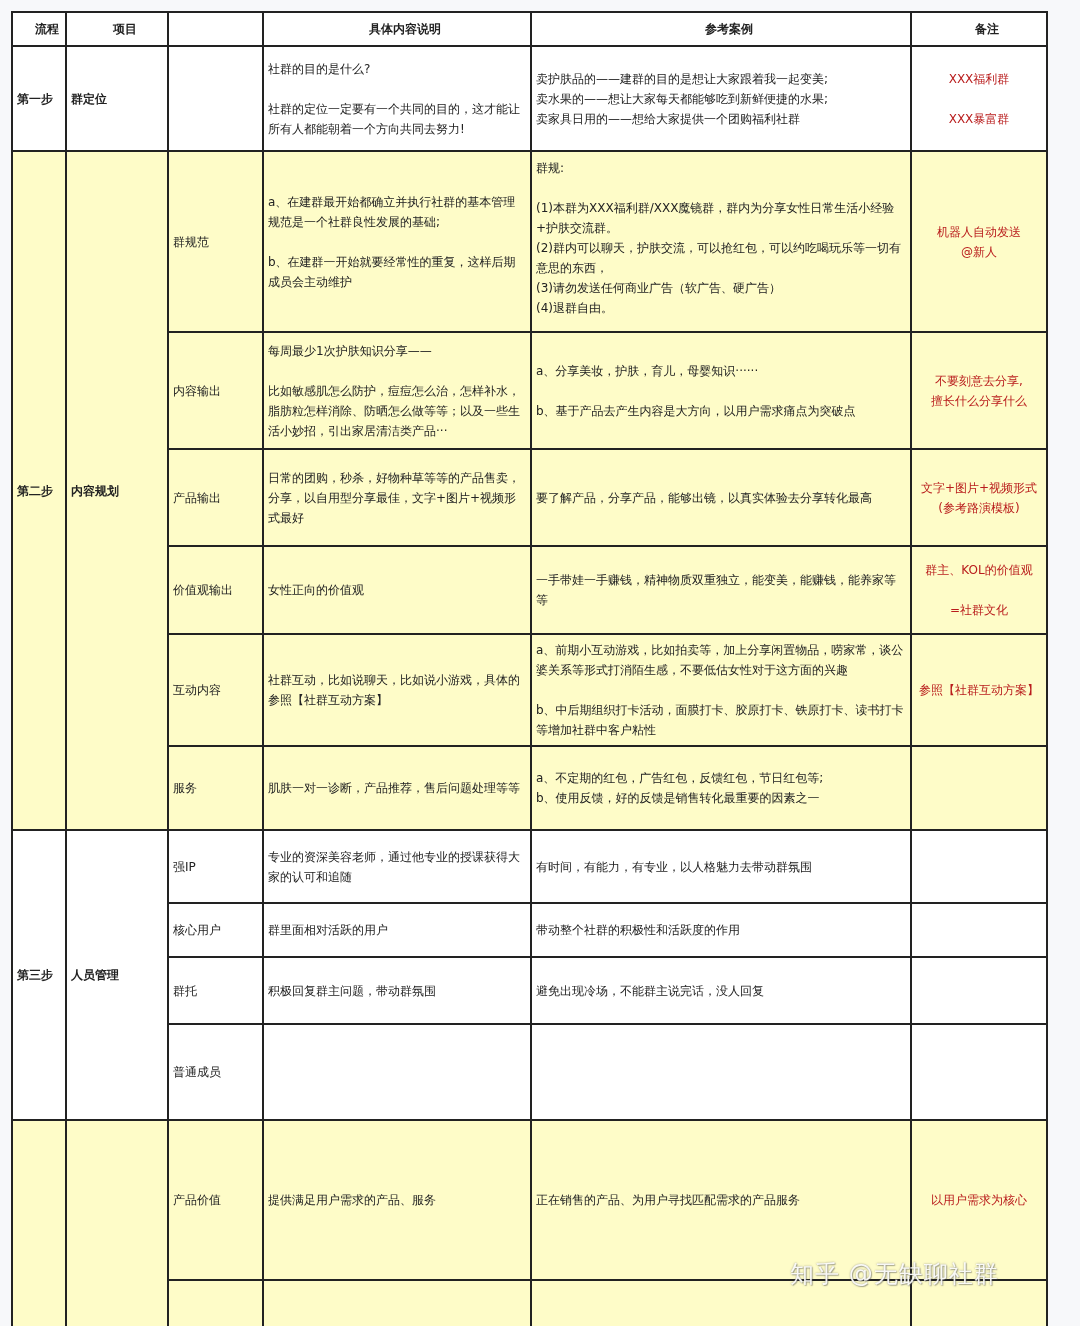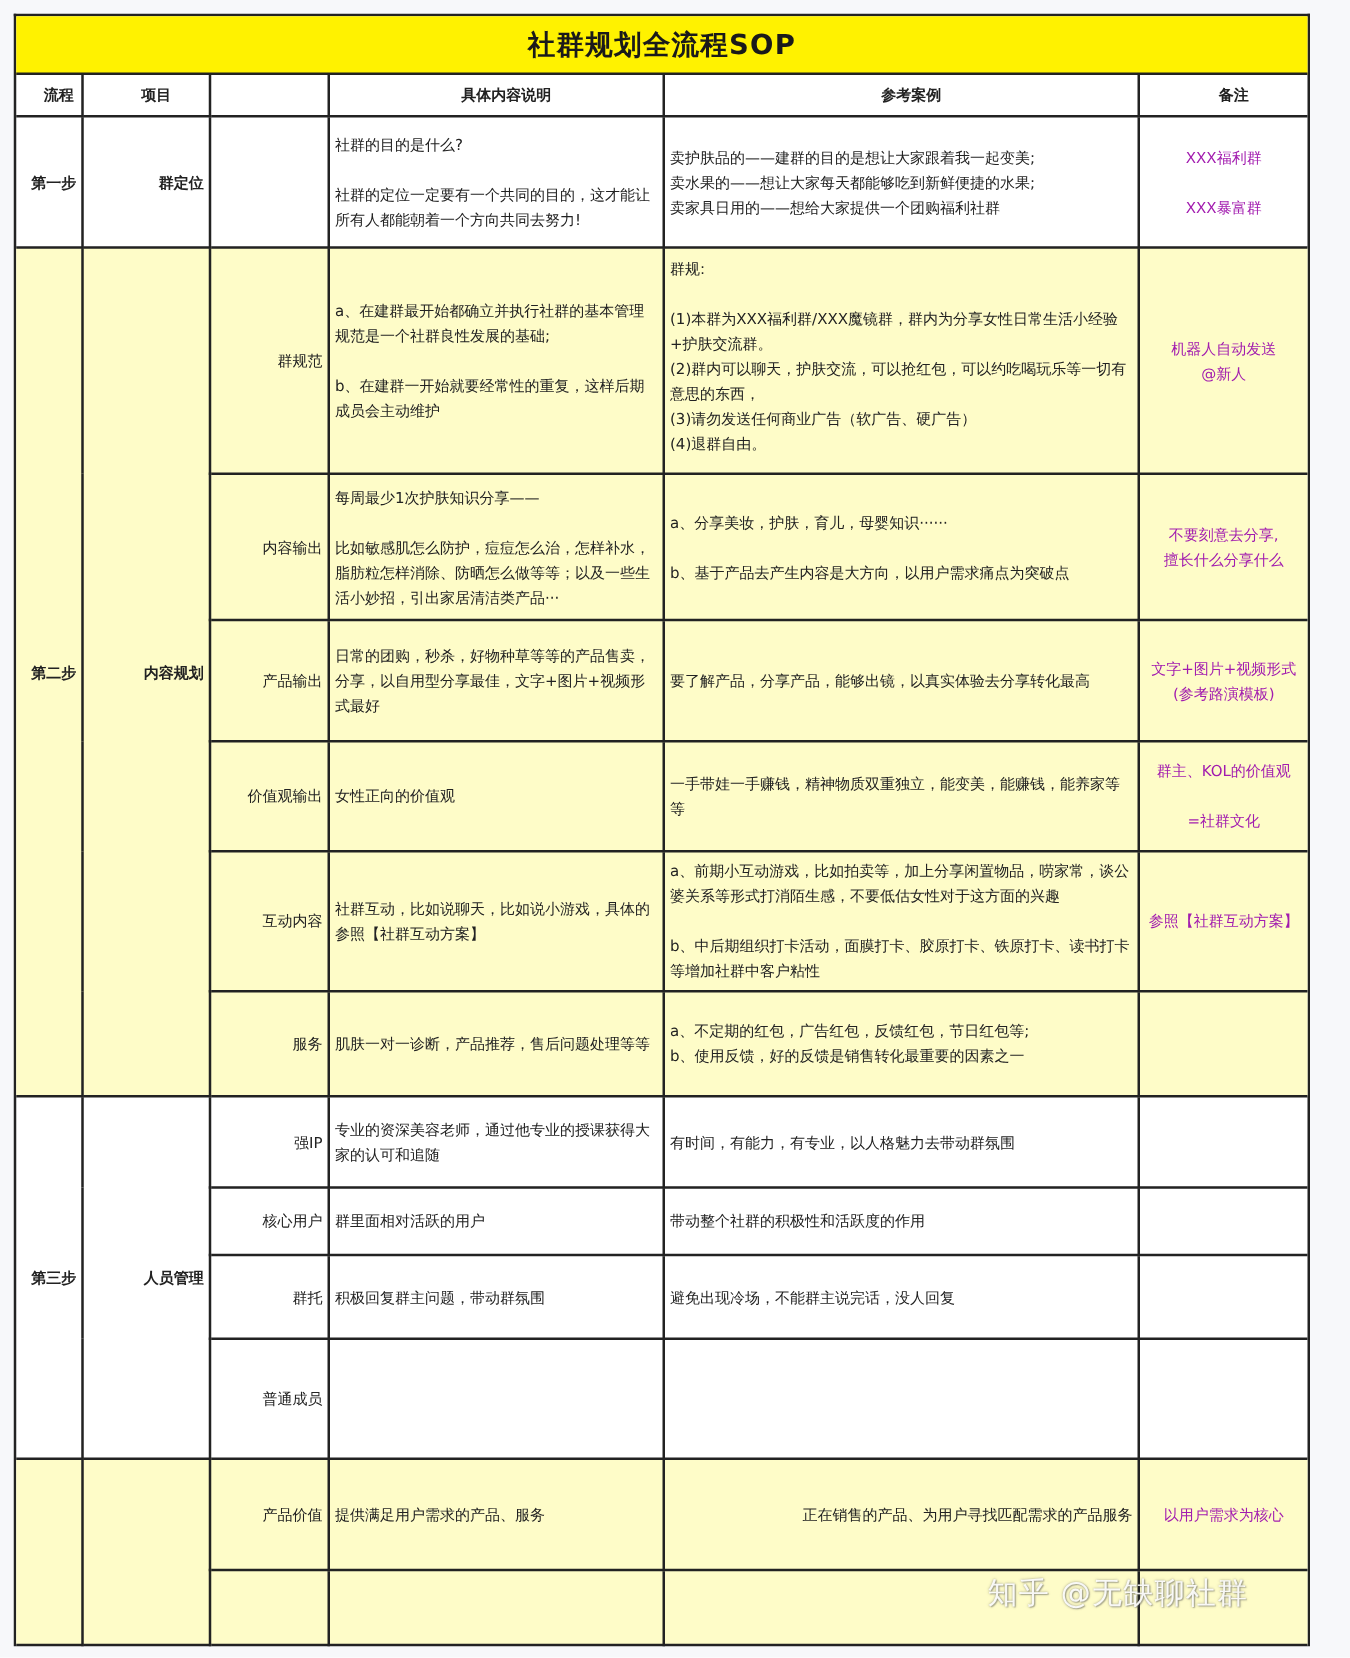--- a/index.html
+++ b/index.html
@@ -27,36 +27,35 @@
   td, th {
     border: 2px solid #222; padding: 0 4px;
     font-size: 12px; color: #222; line-height: 20px;
     vertical-align: middle;
   }
   tr:first-child th { border-top: none; padding-left: 20px; }
   td:first-child, th:first-child { border-left: none; }
   td:last-child, th:last-child { border-right: none; }
   th { font-weight: bold; height: 32px; text-align: center; font-size: 12px; }
   .yel td { background: #fefcc8; }
-  .c { text-align: right; }
+  .c { text-align: left; }
   .b { font-weight: bold; }
-  .red { color: #a21caf; text-align: center; }
+  .red { color: #b91c1c; text-align: center; }
   .pre { white-space: pre-line; }
   .watermark {
     position: absolute; left: 790px; top: 1258px;
     font-size: 24px; color: rgba(255,255,255,0.92);
     text-shadow: 0 0 2px rgba(80,80,80,0.55), 1px 1px 1px rgba(80,80,80,0.4);
     letter-spacing: 1px; white-space: nowrap;
   }
 </style>
 </head>
 <body>
 
 <div class="sheet">
-  <div class="title">社群规划全流程SOP</div>
   <table>
     <colgroup>
       <col style="width:53px">
         <col style="width:102px">
         <col style="width:95px">
       <col style="width:268px">
         <col style="width:380px">
         <col style="width:135px">
     </colgroup>
     <tbody>
@@ -162,21 +161,21 @@
       <td class="pre">避免出现冷场，不能群主说完话，没人回复</td>
       <td class="pre red"></td>
     </tr>
     <tr style="height:96px">
       <td class="c">普通成员</td>
       <td class="pre"></td>
       <td class="pre"></td>
       <td class="pre red"></td>
     </tr>
 
-    <tr class="yel" style="height:89px">
+    <tr class="yel" style="height:160px">
       <td class="c b" rowspan="2"></td>
       <td class="c b" rowspan="2"></td>
       <td class="c">产品价值</td>
       <td class="pre">提供满足用户需求的产品、服务</td>
       <td class="pre c">正在销售的产品、为用户寻找匹配需求的产品服务</td>
       <td class="pre red">以用户需求为核心</td>
     </tr>
     <tr class="yel" style="height:60px">
       <td class="c"></td>
       <td class="pre"></td>

